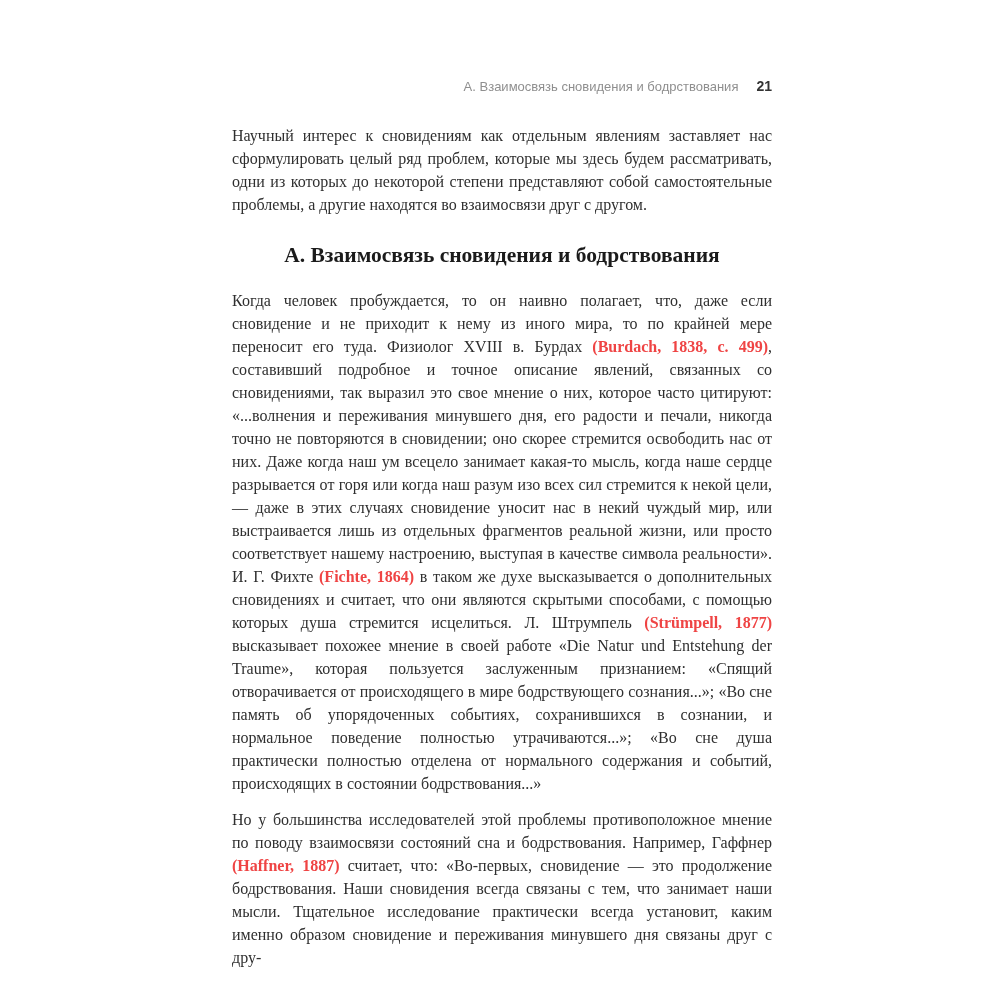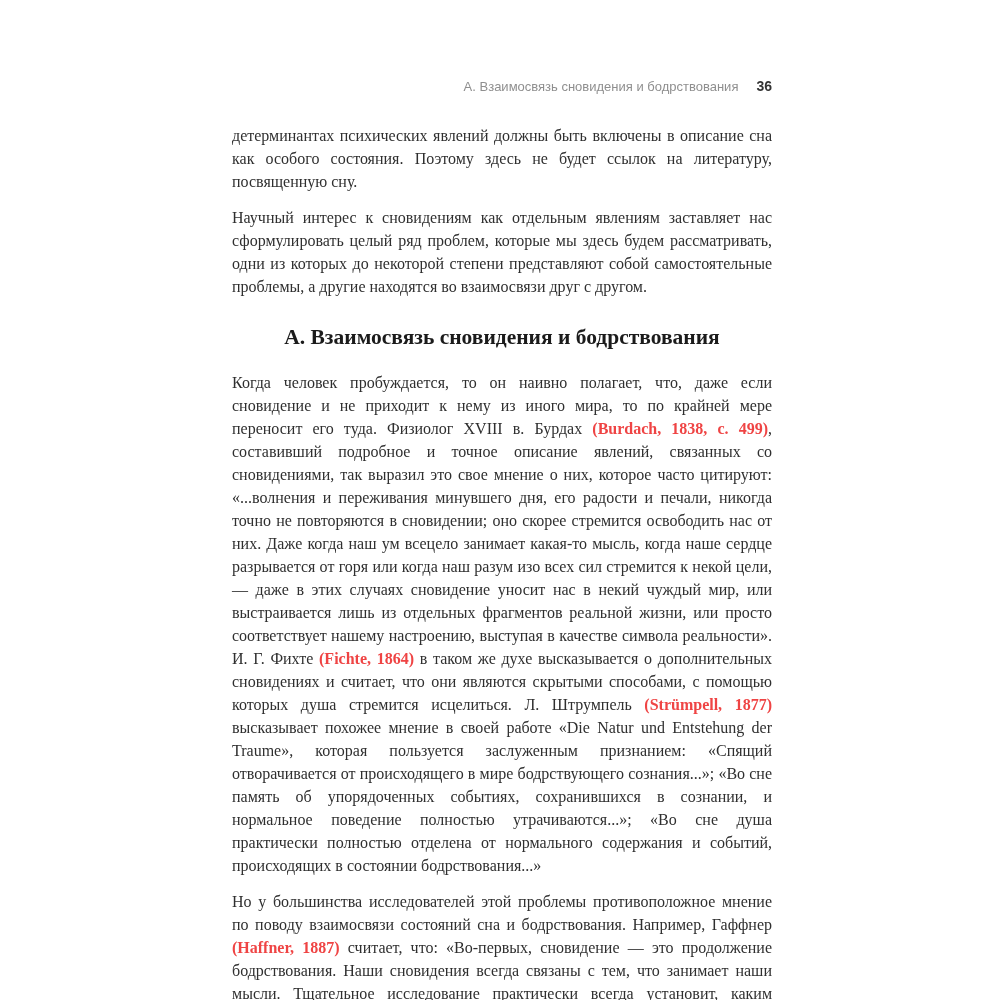--- a/index.html
+++ b/index.html
@@ -56,26 +56,25 @@
   }
 </style>
 </head>
 <body>
 
 <div class="page">
   <div class="column">
 
     <header class="running-head">
       <span class="rh-title">А. Взаимосвязь сновидения и бодрствования</span>
-      <span class="rh-page">36</span>
+      <span class="rh-page">21</span>
     </header>
 
     <main>
 
-      <p class="body-par">детерминантах психических явлений должны быть включены в описание сна как особого состояния. Поэтому здесь не будет ссылок на литературу, посвященную сну.</p>
 
       <p class="body-par">Научный интерес к сновидениям как отдельным явлениям заставляет нас сформулировать целый ряд проблем, которые мы здесь будем рассматривать, одни из которых до некоторой степени представляют собой самостоятельные проблемы, а другие находятся во взаимосвязи друг с другом.</p>
 
       <h2 class="section-heading">А. Взаимосвязь сновидения и бодрствования</h2>
 
       <p class="body-par"><span>Когда человек пробуждается, то он наивно полагает, что, даже если сновидение и не приходит к нему из иного мира, то по крайней мере переносит его туда. Физиолог XVIII в. Бурдах </span><span class="citation">(Burdach, 1838, с. 499)</span><span>, составивший подробное и точное описание явлений, связанных со сновидениями, так выразил это свое мнение о них, которое часто цитируют: «...волнения и переживания минувшего дня, его радости и печали, никогда точно не повторяются в сновидении; оно скорее стремится освободить нас от них. Даже когда наш ум всецело занимает какая-то мысль, когда наше сердце разрывается от горя или когда наш разум изо всех сил стремится к некой цели, — даже в этих случаях сновидение уносит нас в некий чуждый мир, или выстраивается лишь из отдельных фрагментов реальной жизни, или просто соответствует нашему настроению, выступая в качестве символа реальности». И. Г. Фихте </span><span class="citation">(Fichte, 1864)</span><span> в таком же духе высказывается о дополнительных сновидениях и считает, что они являются скрытыми способами, с помощью которых душа стремится исцелиться. Л. Штрумпель </span><span class="citation">(Strümpell, 1877)</span><span> высказывает похожее мнение в своей работе «Die Natur und Entstehung der Traume», которая пользуется заслуженным признанием: «Спящий отворачивается от происходящего в мире бодрствующего сознания...»; «Во сне память об упорядоченных событиях, сохранившихся в сознании, и нормальное поведение полностью утрачиваются...»; «Во сне душа практически полностью отделена от нормального содержания и событий, происходящих в состоянии бодрствования...»</span></p>
 
       <p class="body-par"><span>Но у большинства исследователей этой проблемы противоположное мнение по поводу взаимосвязи состояний сна и бодрствования. Например, Гаффнер </span><span class="citation">(Haffner, 1887)</span><span> считает, что: «Во-первых, сновидение — это продолжение бодрствования. Наши сновидения всегда связаны с тем, что занимает наши мысли. Тщательное исследование практически всегда установит, каким именно образом сновидение и переживания минувшего дня связаны друг с дру-</span></p>
 
     </main>

